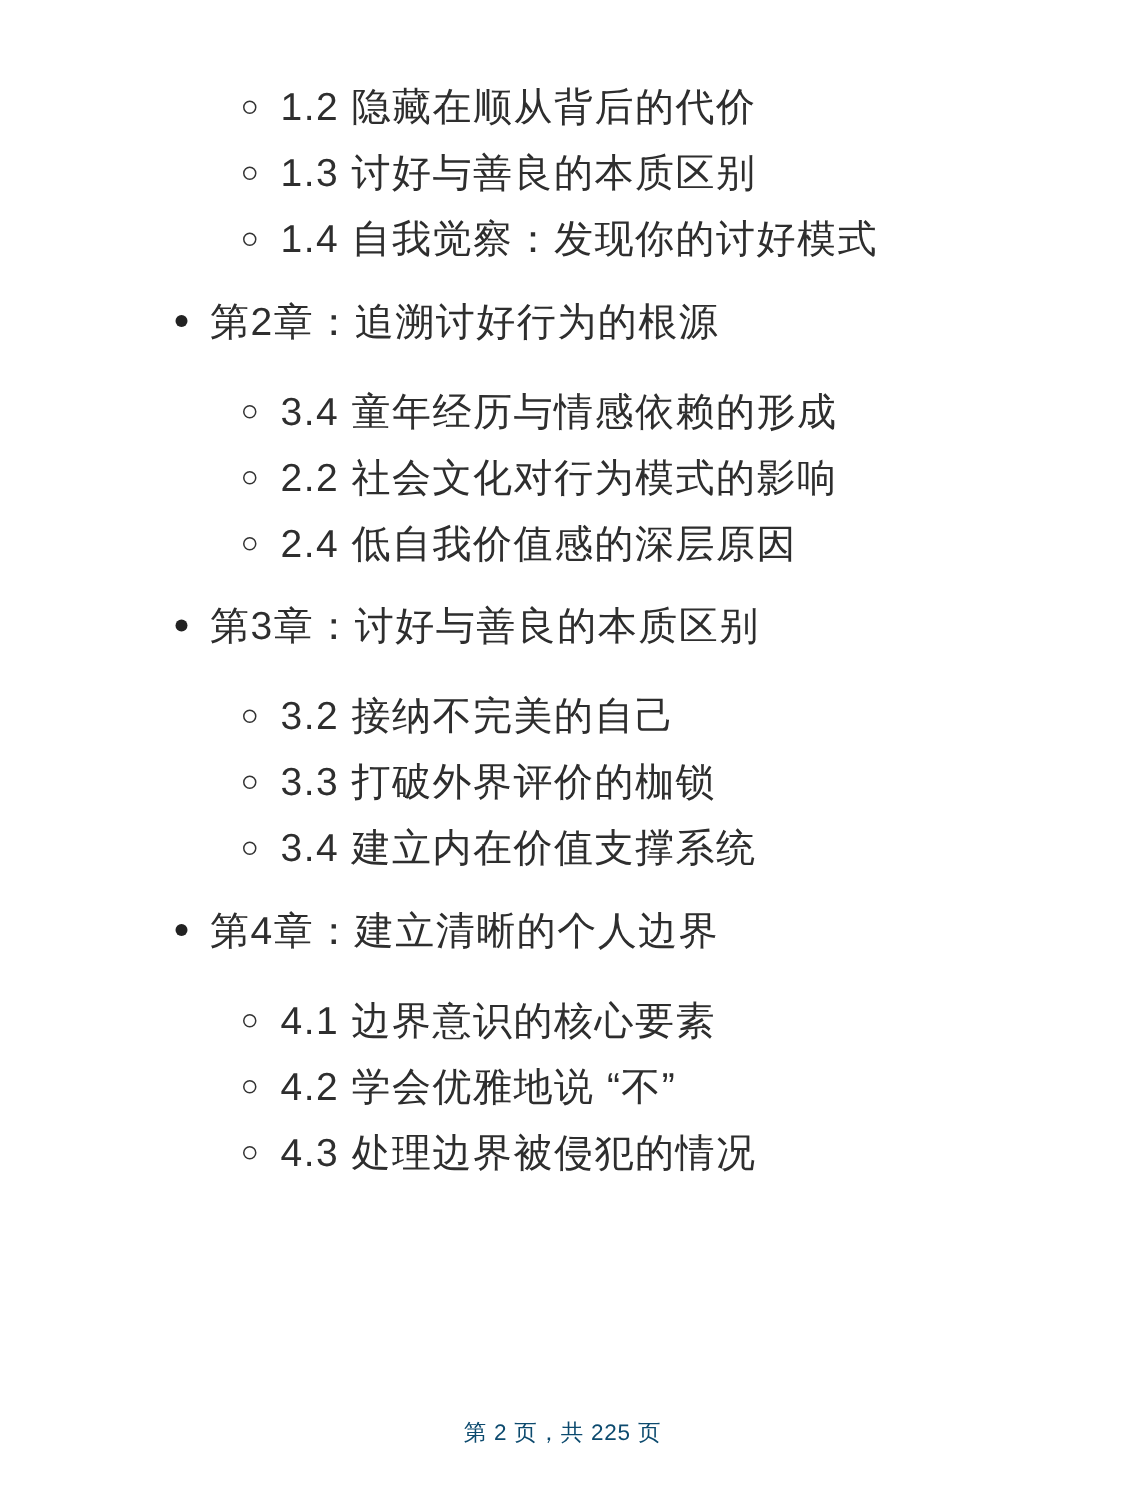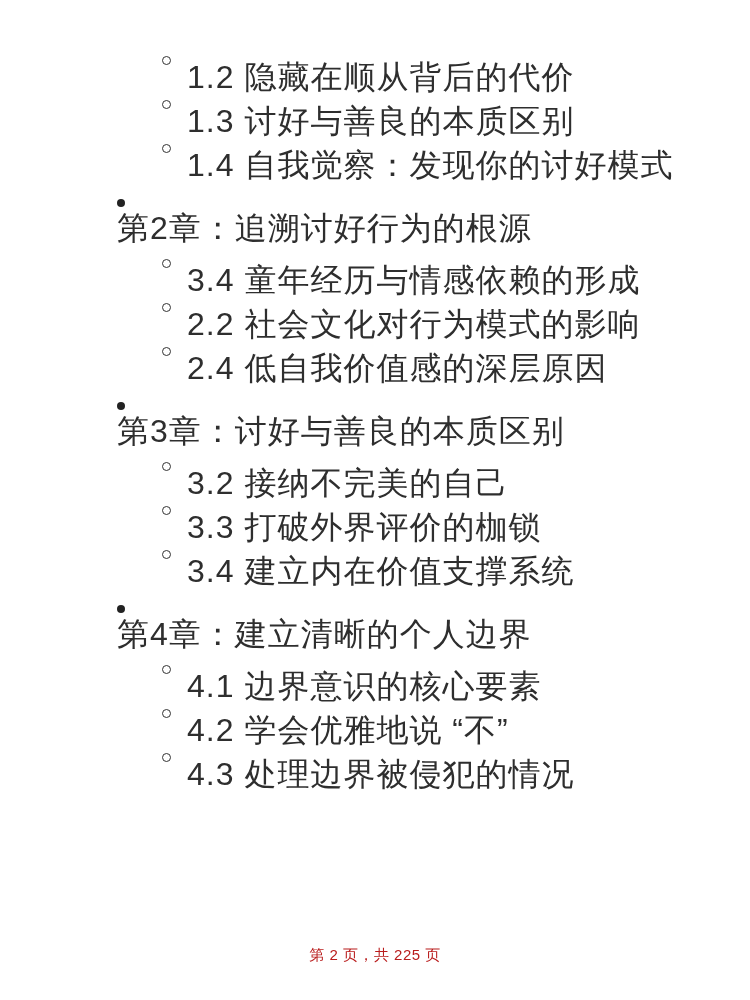--- a/index.html
+++ b/index.html
@@ -18,34 +18,34 @@
     background: #ffffff;
   }
   .toc {
     display: flex;
     flex-direction: column;
     padding-top: 56px;
     color: #2e2e2e;
   }
   .row {
     display: flex;
+    align-items: center;
     height: 30px;
-    font-size: 32px;
+    font-size: 26px;
     letter-spacing: 1px;
     white-space: nowrap;
   }
   .row.sub {
     padding-left: 162px;
     margin-bottom: 14px;
   }
   .row.chapter {
     padding-left: 117px;
     margin-top: 11px;
     margin-bottom: 30px;
-    flex-direction: column;
   }
   .bullet {
     flex: 0 0 auto;
     display: inline-block;
     border-radius: 50%;
   }
   .bullet.disc {
     width: 8px;
     height: 8px;
     background: #222222;
@@ -61,21 +61,21 @@
   .label {
     display: inline-block;
   }
   .footer {
     position: absolute;
     left: 0;
     right: 0;
     top: 946px;
     text-align: center;
     font-size: 15px;
-    color: #b91c1c;
+    color: #0c4a6e;
     letter-spacing: 0.5px;
   }
 </style>
 </head>
 <body>
 
 <div class="page">
 
   <div class="toc">
 

